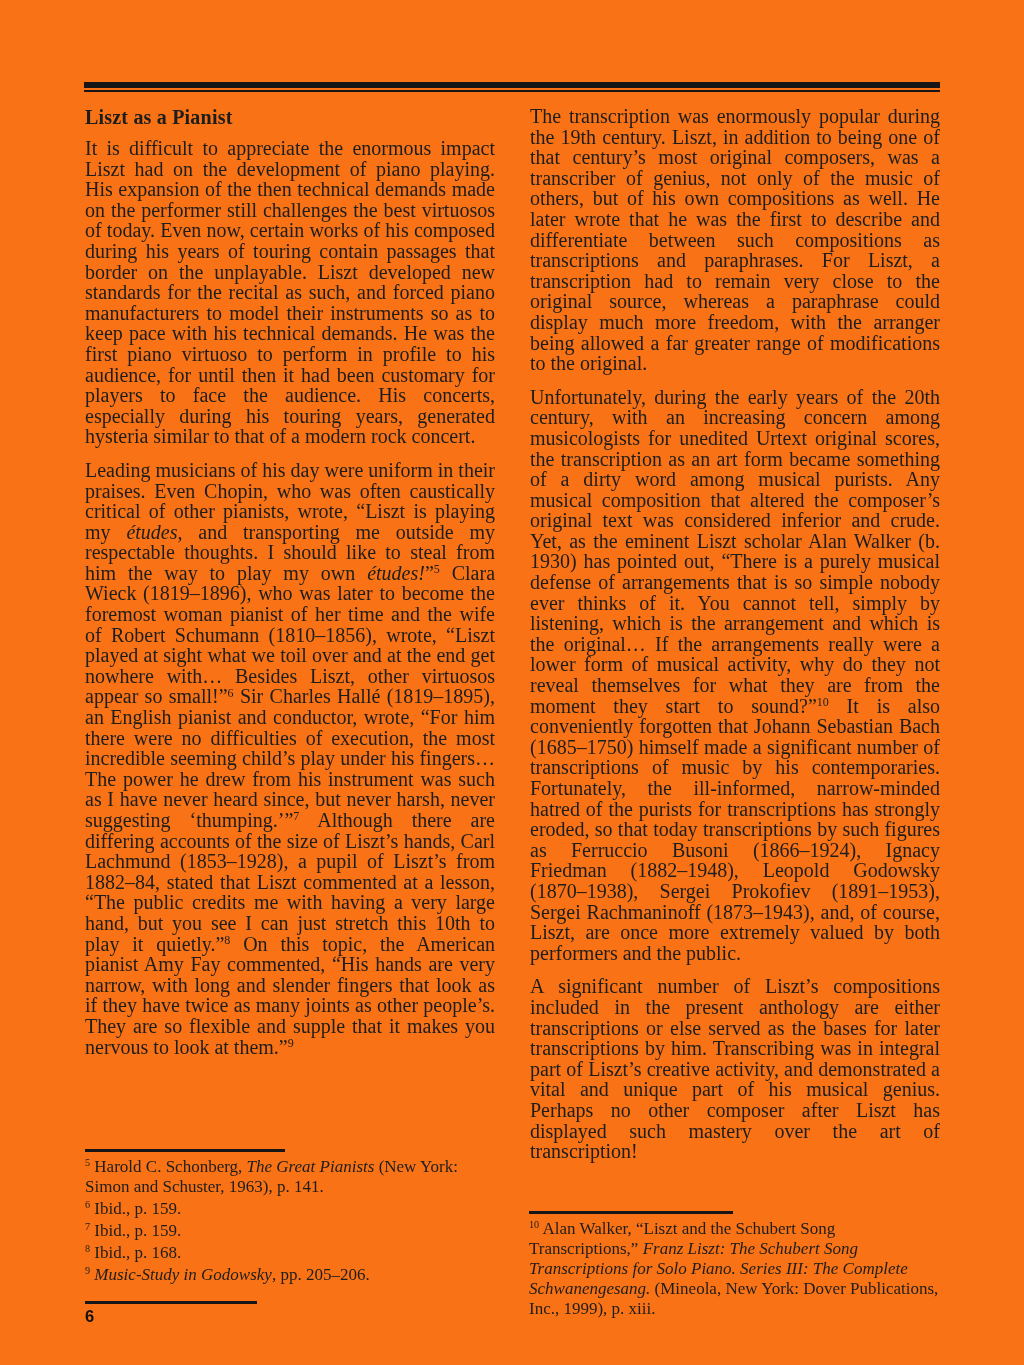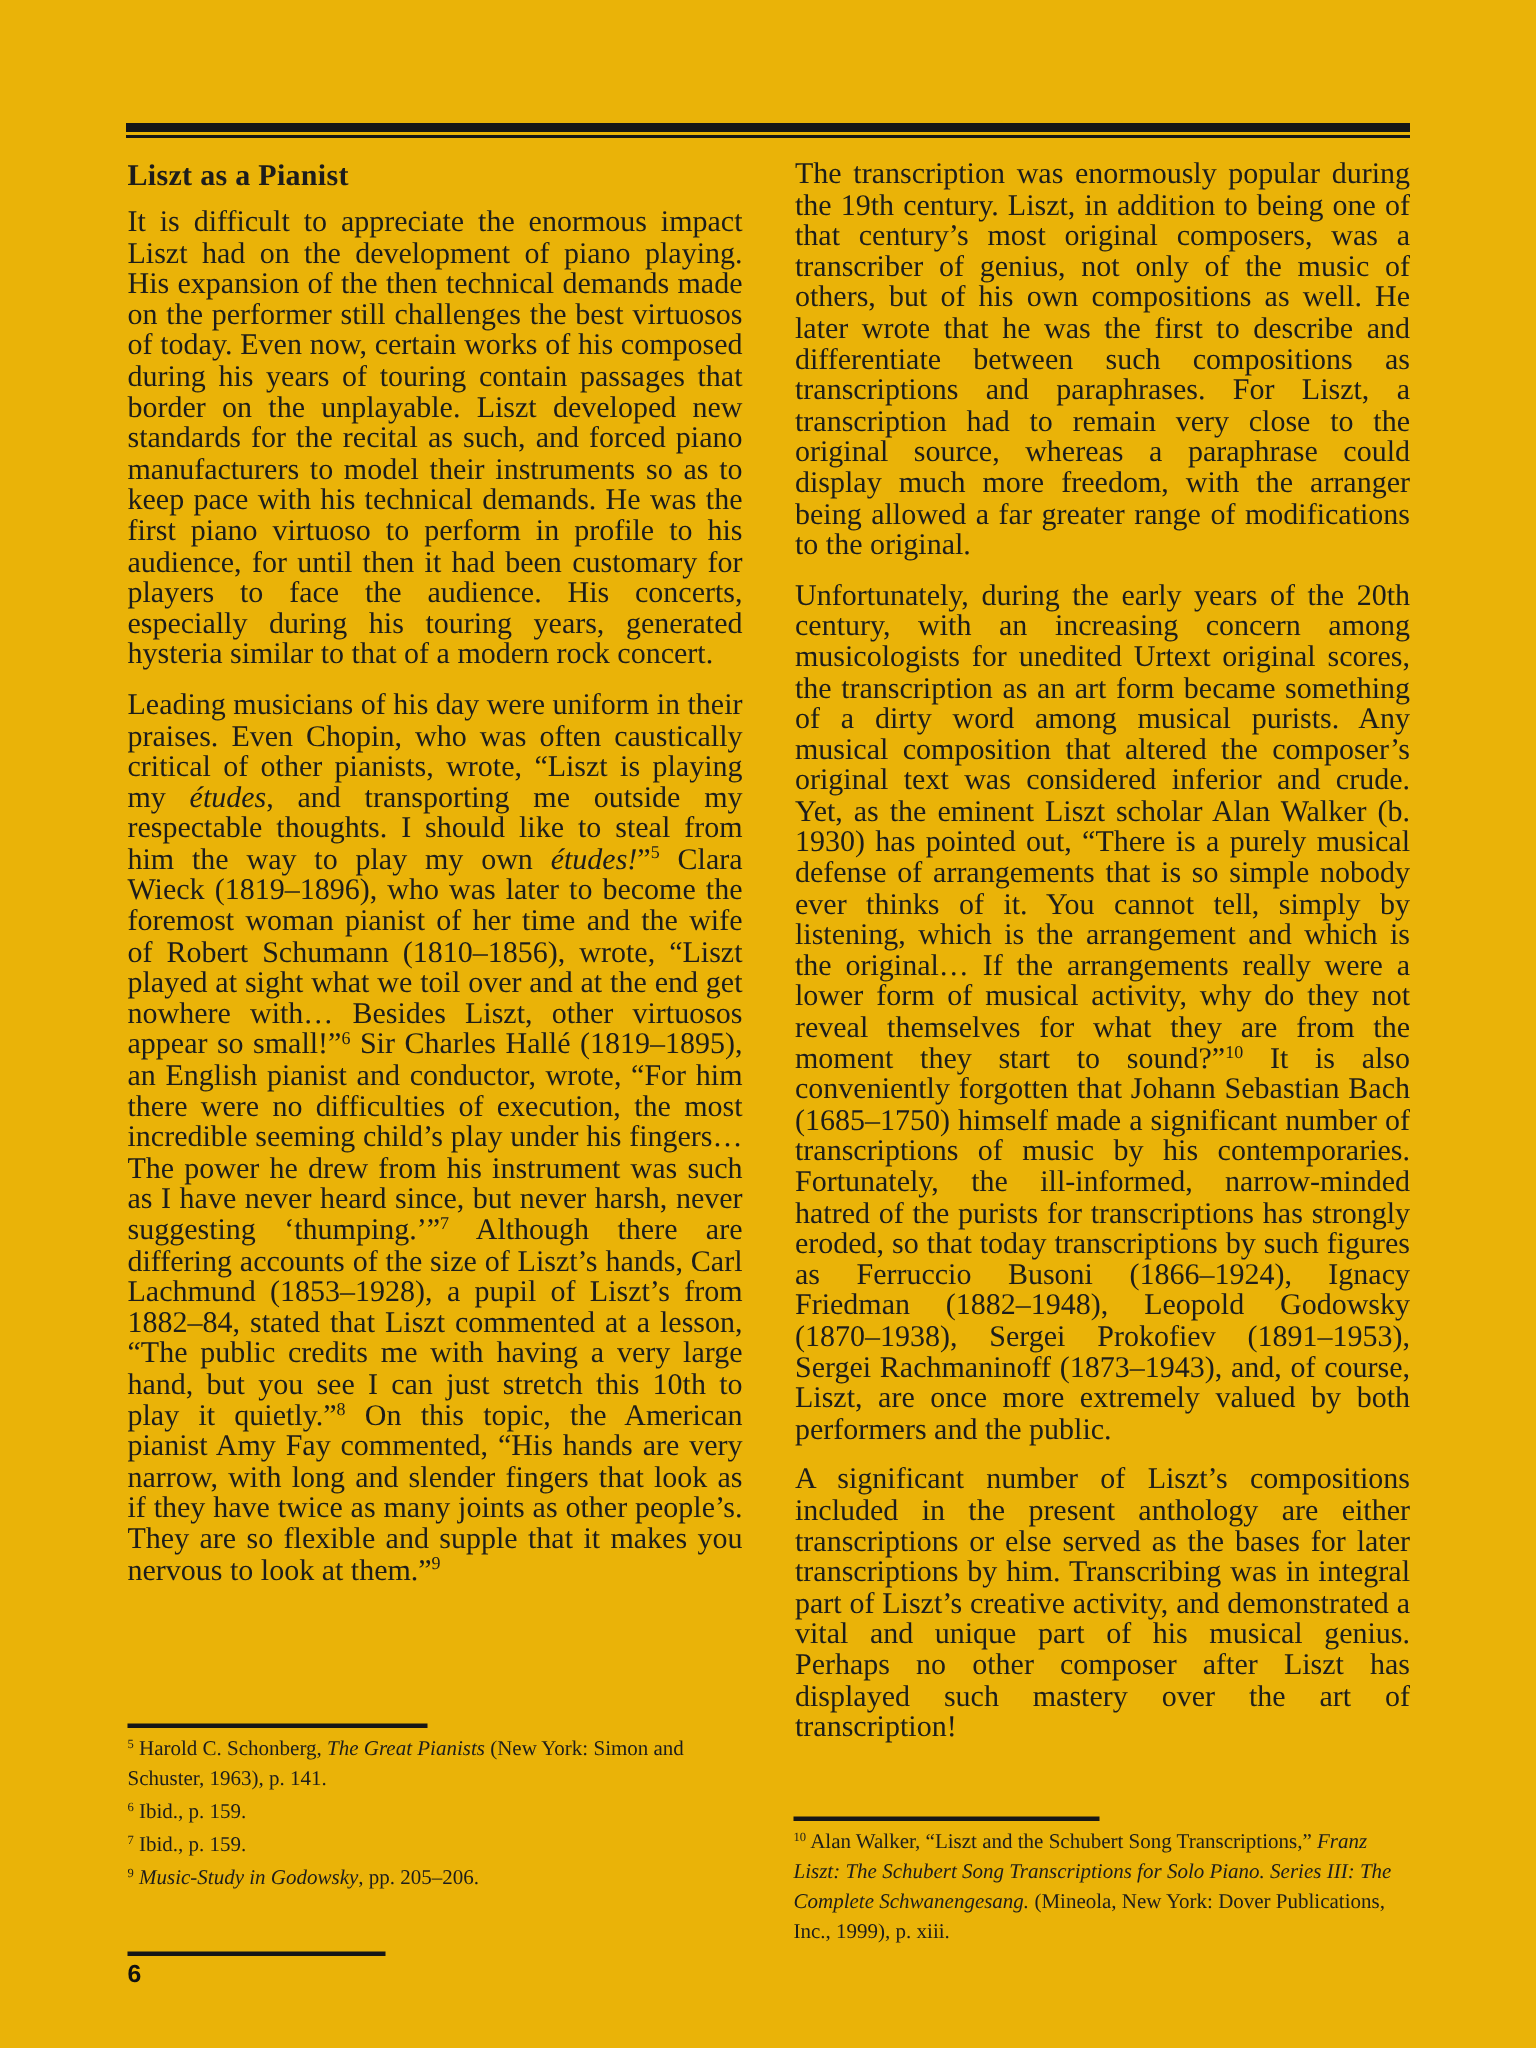--- a/index.html
+++ b/index.html
@@ -11,21 +11,21 @@
     width: 1024px;
     height: 1365px;
     position: relative;
     font-family: "Liberation Serif", serif;
     color: #1d1d1b;
     overflow: hidden;
   }
   .page {
     position: absolute;
     inset: 0;
-    background: #eab308;
+    background: #f97316;
   }
   
   .top-rule {
     position: absolute;
     left: 84px;
     top: 82px;
     width: 856px;
   }
   .top-rule .thick { height: 6px; background: #161616; }
   .top-rule .thin  { height: 2px; background: #161616; margin-top: 2px; }
@@ -58,21 +58,21 @@
     line-height: 0;
     vertical-align: baseline;
     position: relative;
     top: -0.55em;
   }
 
   
   .footnotes {
     position: absolute;
     width: 412px;
-    font-size: 14px;
+    font-size: 17px;
     line-height: 20px;
   }
   .footnotes-left  { left: 85px;  top: 1149px; }
   .footnotes-right { left: 529px; top: 1211px; }
   .fn-rule {
     height: 3px;
     background: #161616;
     margin-bottom: 5px;
   }
   .footnotes-left  .fn-rule { width: 200px; }
@@ -118,20 +118,21 @@
     <p class="body-para">The transcription was enormously popular during the 19th century. Liszt, in addition to being one of that century’s most original composers, was a transcriber of genius, not only of the music of others, but of his own compositions as well. He later wrote that he was the first to describe and differentiate between such compositions as transcriptions and paraphrases. For Liszt, a transcription had to remain very close to the original source, whereas a paraphrase could display much more freedom, with the arranger being allowed a far greater range of modifications to the original.</p>
     <p class="body-para">Unfortunately, during the early years of the 20th century, with an increasing concern among musicologists for unedited Urtext original scores, the transcription as an art form became something of a dirty word among musical purists. Any musical composition that altered the composer’s original text was considered inferior and crude. Yet, as the eminent Liszt scholar Alan Walker (b. 1930) has pointed out, “There is a purely musical defense of arrangements that is so simple nobody ever thinks of it.  You cannot tell, simply by listening, which is the arrangement and which is the original… If the arrangements really were a lower form of musical activity, why do they not reveal themselves for what they are from the moment they start to sound?”<sup>10</sup> It is also conveniently forgotten that Johann Sebastian Bach (1685–1750) himself made a significant number of transcriptions of music by his contemporaries.  Fortunately, the ill-informed, narrow-minded hatred of the purists for transcriptions has strongly eroded, so that today transcriptions by such figures as Ferruccio Busoni (1866–1924), Ignacy Friedman (1882–1948), Leopold Godowsky (1870–1938), Sergei Prokofiev (1891–1953), Sergei Rachmaninoff (1873–1943), and, of course, Liszt, are once more extremely valued by both performers and the public.</p>
     <p class="body-para">A significant number of Liszt’s compositions included in the present anthology are either transcriptions or else served as the bases for later transcriptions by him.  Transcribing was in integral part of Liszt’s creative activity, and demonstrated a vital and unique part of his musical genius. Perhaps no other composer after Liszt has displayed such mastery over the art of transcription!</p>
   </div>
 
   <div class="footnotes footnotes-left">
     <div class="fn-rule"></div>
     <div class="fn"><sup>5</sup> Harold C. Schonberg, <i>The Great Pianists</i> (New York:  Simon and Schuster, 1963), p. 141.</div>
     <div class="fn"><sup>6</sup> Ibid., p. 159.</div>
     <div class="fn"><sup>7</sup> Ibid., p. 159.</div>
+    <div class="fn"><sup>8</sup> Ibid., p. 168.</div>
     <div class="fn"><sup>9</sup> <i>Music-Study in Godowsky</i>, pp. 205–206.</div>
   </div>
 
   <div class="footnotes footnotes-right">
     <div class="fn-rule"></div>
     <div class="fn"><sup>10</sup> Alan Walker, “Liszt and the Schubert Song Transcriptions,” <i>Franz Liszt:  The Schubert Song Transcriptions for Solo Piano. Series III:  The Complete Schwanengesang.</i>  (Mineola, New York:  Dover Publications, Inc., 1999), p. xiii.</div>
   </div>
 
   <div class="page-number-block">
     <div class="pn-rule"></div>

